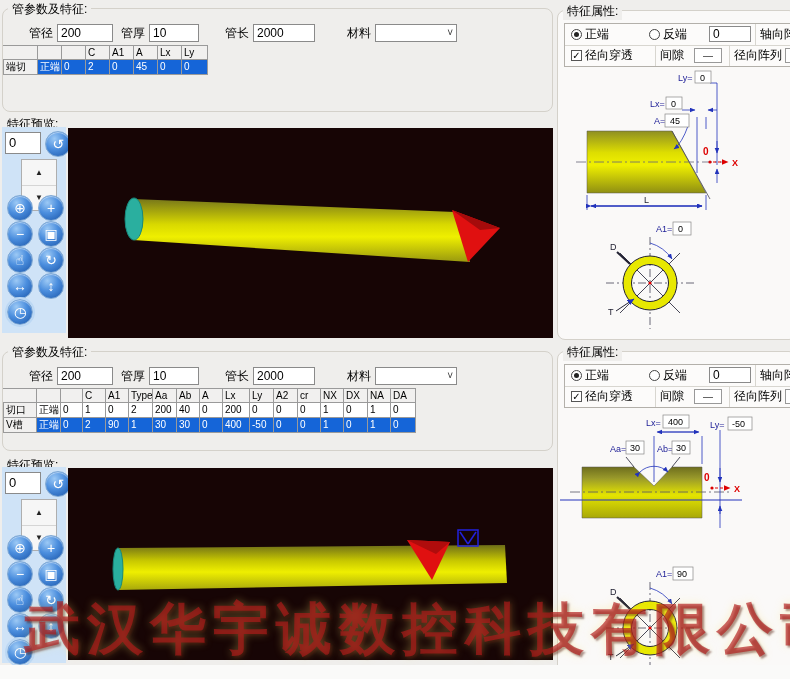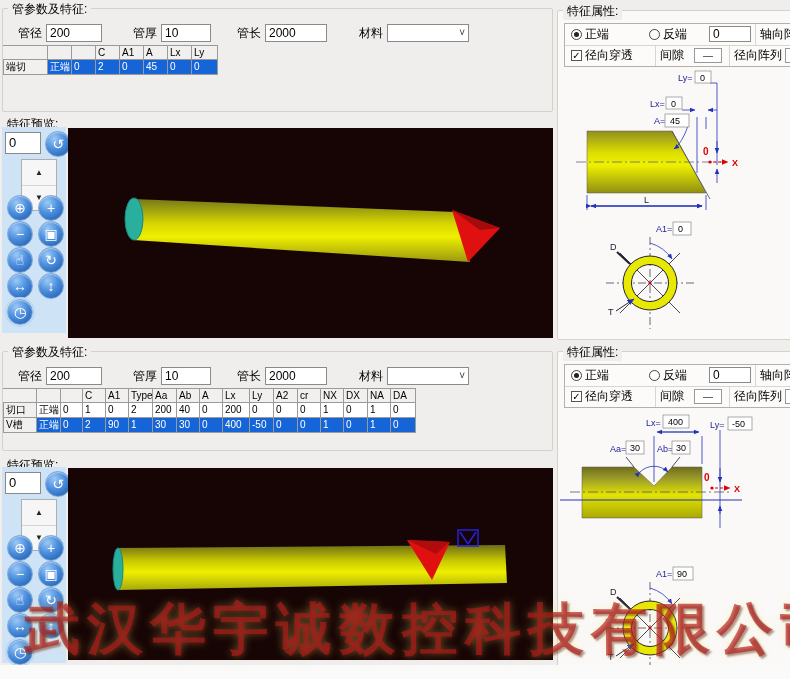--- a/index.html
+++ b/index.html
@@ -3,50 +3,50 @@
 <meta charset="utf-8">
 <style>
   * { margin:0; padding:0; box-sizing:border-box; }
   html,body { width:790px; height:679px; overflow:hidden; background:#efeeec;
     font-family:"Liberation Sans","DejaVu Sans",sans-serif; font-size:12px; color:#000; }
   .panel { position:absolute; left:0; width:790px; }
   #panel1 { top:0; height:345px; }
   #panel2 { top:345px; height:334px; }
 
   
-  .gb { position:absolute; border:1px solid #d4d1ca; border-radius:2px; }
+  .gb { position:absolute; border:1px solid #d4d1ca; border-radius:8px; }
   .gb-title { position:absolute; top:-8px; left:5px; background:#efeeec; padding:0 4px;
     font-size:12px; white-space:nowrap; }
   .gb-params { left:2px; top:8px; width:551px; height:104px; }
   .gb-props  { left:557px; top:10px; width:240px; height:330px; background:#faf9f8; }
   #panel2 .gb-params { top:6px; height:100px; }
   #panel2 .gb-props  { top:6px; height:326px; }
 
   
   .fields { position:absolute; left:0; top:12px; right:0; height:24px;
     display:flex; align-items:center; }
   .fields label { white-space:nowrap; }
   .tinput { background:#fff; border:1px solid #8a8a8a; height:18px; line-height:16px;
     padding:0 3px; font-size:12px; overflow:hidden; white-space:nowrap; }
-  .f-d { margin-left:15px; } .f-t { margin-left:31px; } .f-l { margin-left:26px; } .f-m { margin-left:32px; }
+  .f-d { margin-left:26px; } .f-t { margin-left:8px; } .f-l { margin-left:26px; } .f-m { margin-left:32px; }
   .fields .tinput { margin-left:4px; }
   .w56{width:56px}.w50{width:50px}.w62{width:62px}
   .selbox { width:82px; display:flex; justify-content:flex-end; align-items:center; color:#444; }
   .selbox .chev { font-size:10px; color:#333; }
 
   
   .dtable { position:absolute; left:0; top:36px; background:#fff; }
   .trow { display:flex; }
   .tcell { border-right:1px solid #9a9a9a; border-bottom:1px solid #9a9a9a;
     font-size:10px; height:15px; line-height:14px; padding:0 2px; background:#fff;
     overflow:hidden; white-space:nowrap; }
   .thead .tcell { background:#f1f0ef; border-top:1px solid #9a9a9a; }
   .tcell.rowlabel { background:#f1f0ef; border-left:1px solid #9a9a9a; }
   .trow.selected .tcell:not(.rowlabel) { background:#1565d8; color:#fff; }
-  .t1 .tcell:nth-child(1){width:45px}.t1 .tcell:nth-child(2){width:24px}
+  .t1 .tcell:nth-child(1){width:35px}.t1 .tcell:nth-child(2){width:24px}
   .t1 .tcell:nth-child(3){width:24px}.t1 .tcell:nth-child(4){width:24px}
   .t1 .tcell:nth-child(5){width:24px}.t1 .tcell:nth-child(6){width:24px}
   .t1 .tcell:nth-child(7){width:24px}.t1 .tcell:nth-child(8){width:26px}
   .t2 .tcell:nth-child(1){width:34px}.t2 .tcell:nth-child(2){width:24px}
   .t2 .tcell:nth-child(3){width:22px}.t2 .tcell:nth-child(4){width:23px}
   .t2 .tcell:nth-child(5){width:23px}.t2 .tcell:nth-child(6){width:24px}
   .t2 .tcell:nth-child(7){width:24px}.t2 .tcell:nth-child(8){width:23px}
   .t2 .tcell:nth-child(9){width:23px}.t2 .tcell:nth-child(10){width:27px}
   .t2 .tcell:nth-child(11){width:24px}.t2 .tcell:nth-child(12){width:24px}
   .t2 .tcell:nth-child(13){width:23px}.t2 .tcell:nth-child(14){width:23px}

